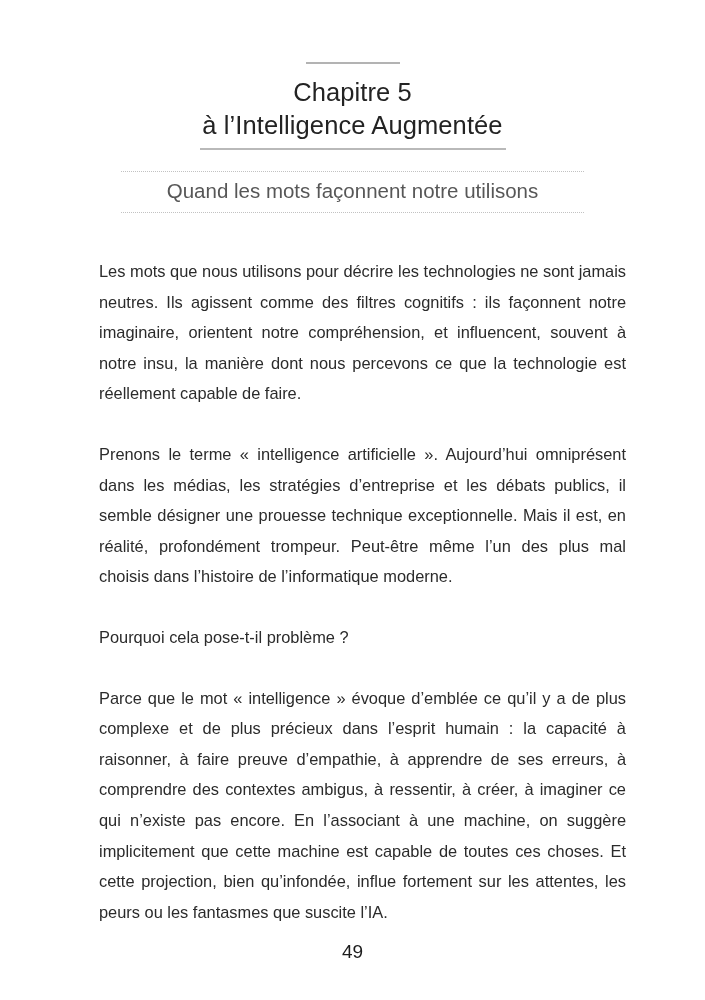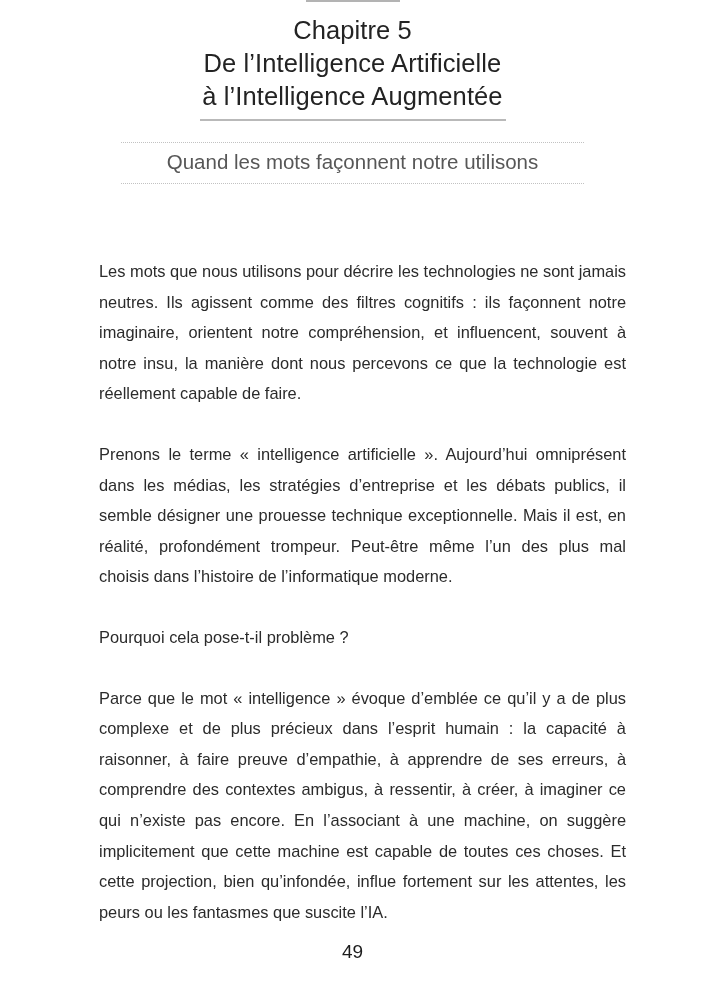--- a/index.html
+++ b/index.html
@@ -14,20 +14,21 @@
     height: 1000px;
     margin: 0 auto;
     background: #ffffff;
     font-family: "Liberation Sans", sans-serif;
     overflow: hidden;
     box-sizing: border-box;
   }
 
   
   .chapter-head {
+    padding-top: 62px;
     text-align: center;
   }
 
   .rule-top {
     width: 94px;
     height: 2px;
     background: #b3b3b3;
     margin: 0 auto 12px auto;
   }
 
@@ -110,21 +111,20 @@
 <body>
 
 <div class="page">
 
   <header class="chapter-head">
 
     <div class="rule-top"></div>
 
     <h1 class="chapter-title">
       <span class="tline">Chapitre 5</span>
-      <span class="tline">De l’Intelligence Artificielle</span>
       <span class="tline">à l’Intelligence Augmentée</span>
     </h1>
 
     <div class="rule-under-title"></div>
 
     <div class="subtitle-wrap">
       <h2 class="subtitle">Quand les mots façonnent notre utilisons</h2>
     </div>
 
   </header>

